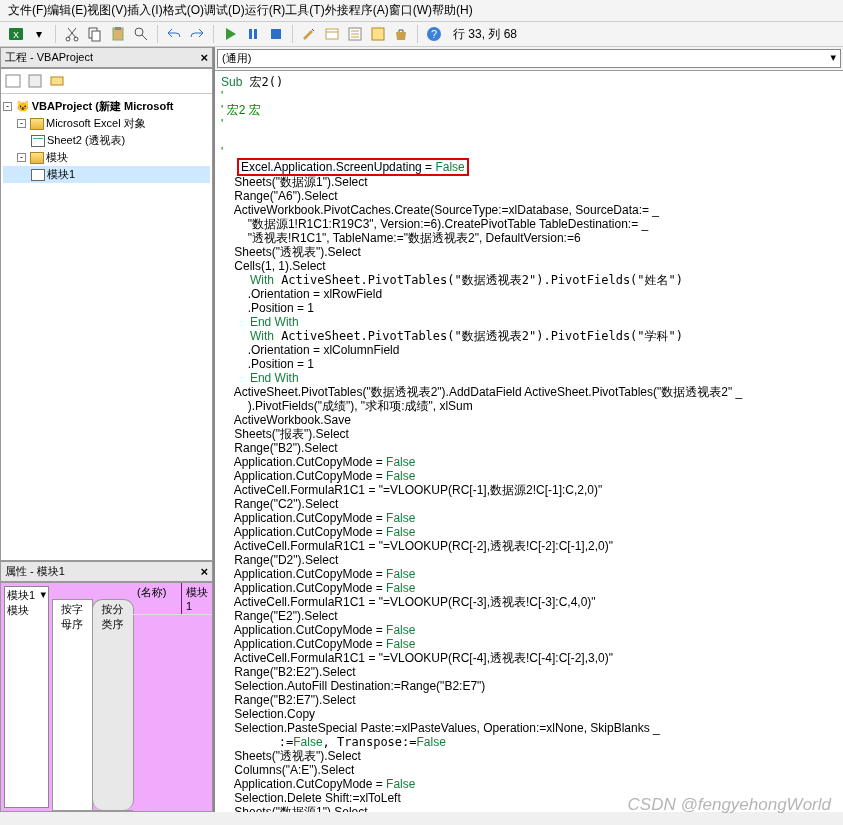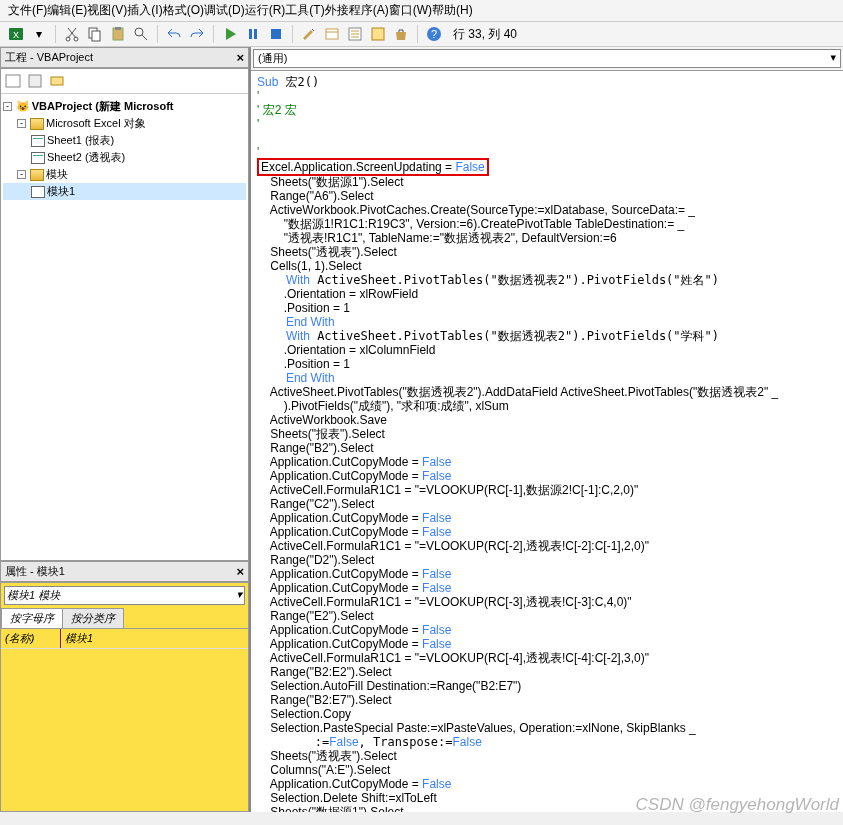--- a/index.html
+++ b/index.html
@@ -10,21 +10,21 @@
 .menubar span { cursor:default; }
 
 
 .toolrow { background:#f4f4f4; border-bottom:1px solid #ccc; padding:2px 6px; display:flex; align-items:center; gap:3px; }
 .tbtn { width:20px; height:20px; display:inline-flex; align-items:center; justify-content:center; cursor:default; border:1px solid transparent; }
 .tbtn svg{width:16px;height:16px;}
 .sep { width:1px; height:18px; background:#ccc; margin:0 3px; }
 
 
 .main { display:flex; height:calc(100% - 60px); }
-.left { width:251px; display:flex; flex-direction:column; border-right:2px solid #888; }
+.left { width:215px; display:flex; flex-direction:column; border-right:2px solid #888; }
 .right { flex:1; display:flex; flex-direction:column; background:#fff; overflow:hidden; }
 
 
 .ptitle { background:#e8e8e8; border:1px solid #999; padding:2px 4px; display:flex; justify-content:space-between; align-items:center; font-size:11px; }
 .ptitle .x { font-weight:bold; cursor:default; font-size:13px; }
 
 
 .projpanel { flex:1; background:#fff; border:1px solid #999; overflow:auto; font-size:11px; }
 .pj-tool{ padding:2px; border-bottom:1px solid #ccc; display:flex; gap:2px;}
 .tree { padding:4px 2px; }
@@ -32,41 +32,41 @@
 .ind1{padding-left:14px;} .ind2{padding-left:28px;}
 .boxctl{display:inline-block;width:9px;height:9px;border:1px solid #888;text-align:center;line-height:7px;font-size:9px;margin-right:2px;}
 .ico{display:inline-block;width:14px;height:12px;}
 .ico-folder{background:linear-gradient(#ffe08a,#e8b838);border:1px solid #b08820;}
 .ico-sheet{background:#fff;border:1px solid #666;position:relative;}
 .ico-sheet:before{content:"";position:absolute;top:2px;left:1px;right:1px;height:1px;background:#4a8;}
 .ico-mod{background:#fff;border:1px solid #666;}
 .sel{background:#cde8ff;}
 
 
-.proppanel { height:230px; border:1px solid #999; background:#fde047; display:flex; flex-direction:column;font-style:italic; }
+.proppanel { height:230px; border:1px solid #999; background:#f0abfc; display:flex; flex-direction:row; }
 .propcombo{margin:3px;border:1px solid #888;background:#fff;padding:1px 2px;font-size:11px;display:flex;justify-content:space-between;}
 .proptabs{display:flex;border-bottom:1px solid #999;font-size:11px;}
-.proptab{padding:2px 8px;border:1px solid #999;border-bottom:none;background:#fff;margin-right:-1px;}
-.proptab.inactive{background:#e8e8e8;}
+.proptab{padding:2px 8px;border:1px solid #999;border-bottom:none;background:#fff;margin-right:-1px;margin-top:16px;}
+.proptab.inactive{background:#e8e8e8;border-radius:10px;}
 .propgrid{flex:1;}
 .proprow{display:flex;border-bottom:1px solid #ddd;font-size:11px;}
 .proprow>div{padding:2px 4px;}
 .propkey{width:60px;border-right:1px solid #701a75;}
 
 
 .codehead { padding:2px; border-bottom:1px solid #999; background:#f4f4f4; display:flex; }
 .combo { flex:1; border:1px solid #888; background:#fff; padding:1px 4px; font-size:11px; display:flex; justify-content:space-between; }
 
 
 .code { flex:1; overflow:auto; background:#fff; padding:4px 6px; white-space:pre; font-family:"NSimSun","SimSun",Consolas,monospace; font-size:12px; line-height:14px; position:relative; }
-.kw{color:#3b82f6;}
+.kw{color:#15803d;}
 .cm{color:#008000;}
-.redbox{border:2px solid #e00000;display:inline-block;padding:0 2px;margin:-1px 0;}
-
-.watermark{position:absolute;right:4px;bottom:10px;color:rgba(120,120,120,.55);font-size:17px;font-style:italic;pointer-events:none;font-family:Arial;}
+.redbox{border:2px solid #e00000;display:inline-block;padding:0 2px;margin:-1px 16px;}
+
+.watermark{position:absolute;right:12px;bottom:10px;color:rgba(120,120,120,.55);font-size:17px;font-style:italic;pointer-events:none;font-family:Arial;}
 
 </style>
 </head>
 <body>
 
 <div class="menubar">
   <span class="menuitem">文件(F)</span>
   <span class="menuitem">编辑(E)</span>
   <span class="menuitem">视图(V)</span>
   <span class="menuitem">插入(I)</span>
@@ -171,21 +171,21 @@
         <path d="M6 6V4h4v2" fill="none" stroke="#555"></path>
       </svg>
     </span>
   <span class="sep"></span>
   <span class="tbtn">
       <svg viewBox="0 0 16 16">
         <circle cx="8" cy="8" r="7" fill="#3a7fd9"></circle>
         <text x="8" y="12" fill="#fff" font-size="11" text-anchor="middle">?</text>
       </svg>
     </span>
-  <span style="margin-left:6px;">行 33, 列 40</span>
+  <span style="margin-left:6px;">行 33, 列 68</span>
 </div>
 
 <div class="main">
 
   <div class="left">
     <div class="ptitle">
       <span>工程 - VBAProject</span>
       <span class="x">×</span>
     </div>
     <div class="projpanel">
@@ -208,24 +208,20 @@
       </div>
       <div class="tree">
         <div class="tree-item"><span class="boxctl">-</span>😺 <b>VBAProject (新建 Microsoft</b></div>
         <div class="tree-item ind1">
             <span class="boxctl">-</span>
             <span class="ico ico-folder"></span> 
             <span>Microsoft Excel 对象</span>
           </div>
         <div class="tree-item ind2">
             <span class="ico ico-sheet"></span> 
-            <span>Sheet1 (报表)</span>
-          </div>
-        <div class="tree-item ind2">
-            <span class="ico ico-sheet"></span> 
             <span>Sheet2 (透视表)</span>
           </div>
         <div class="tree-item ind1">
             <span class="boxctl">-</span>
             <span class="ico ico-folder"></span> 
             <span>模块</span>
           </div>
         <div class="tree-item ind2 sel">
             <span class="ico ico-mod"></span> 
             <span>模块1</span>

